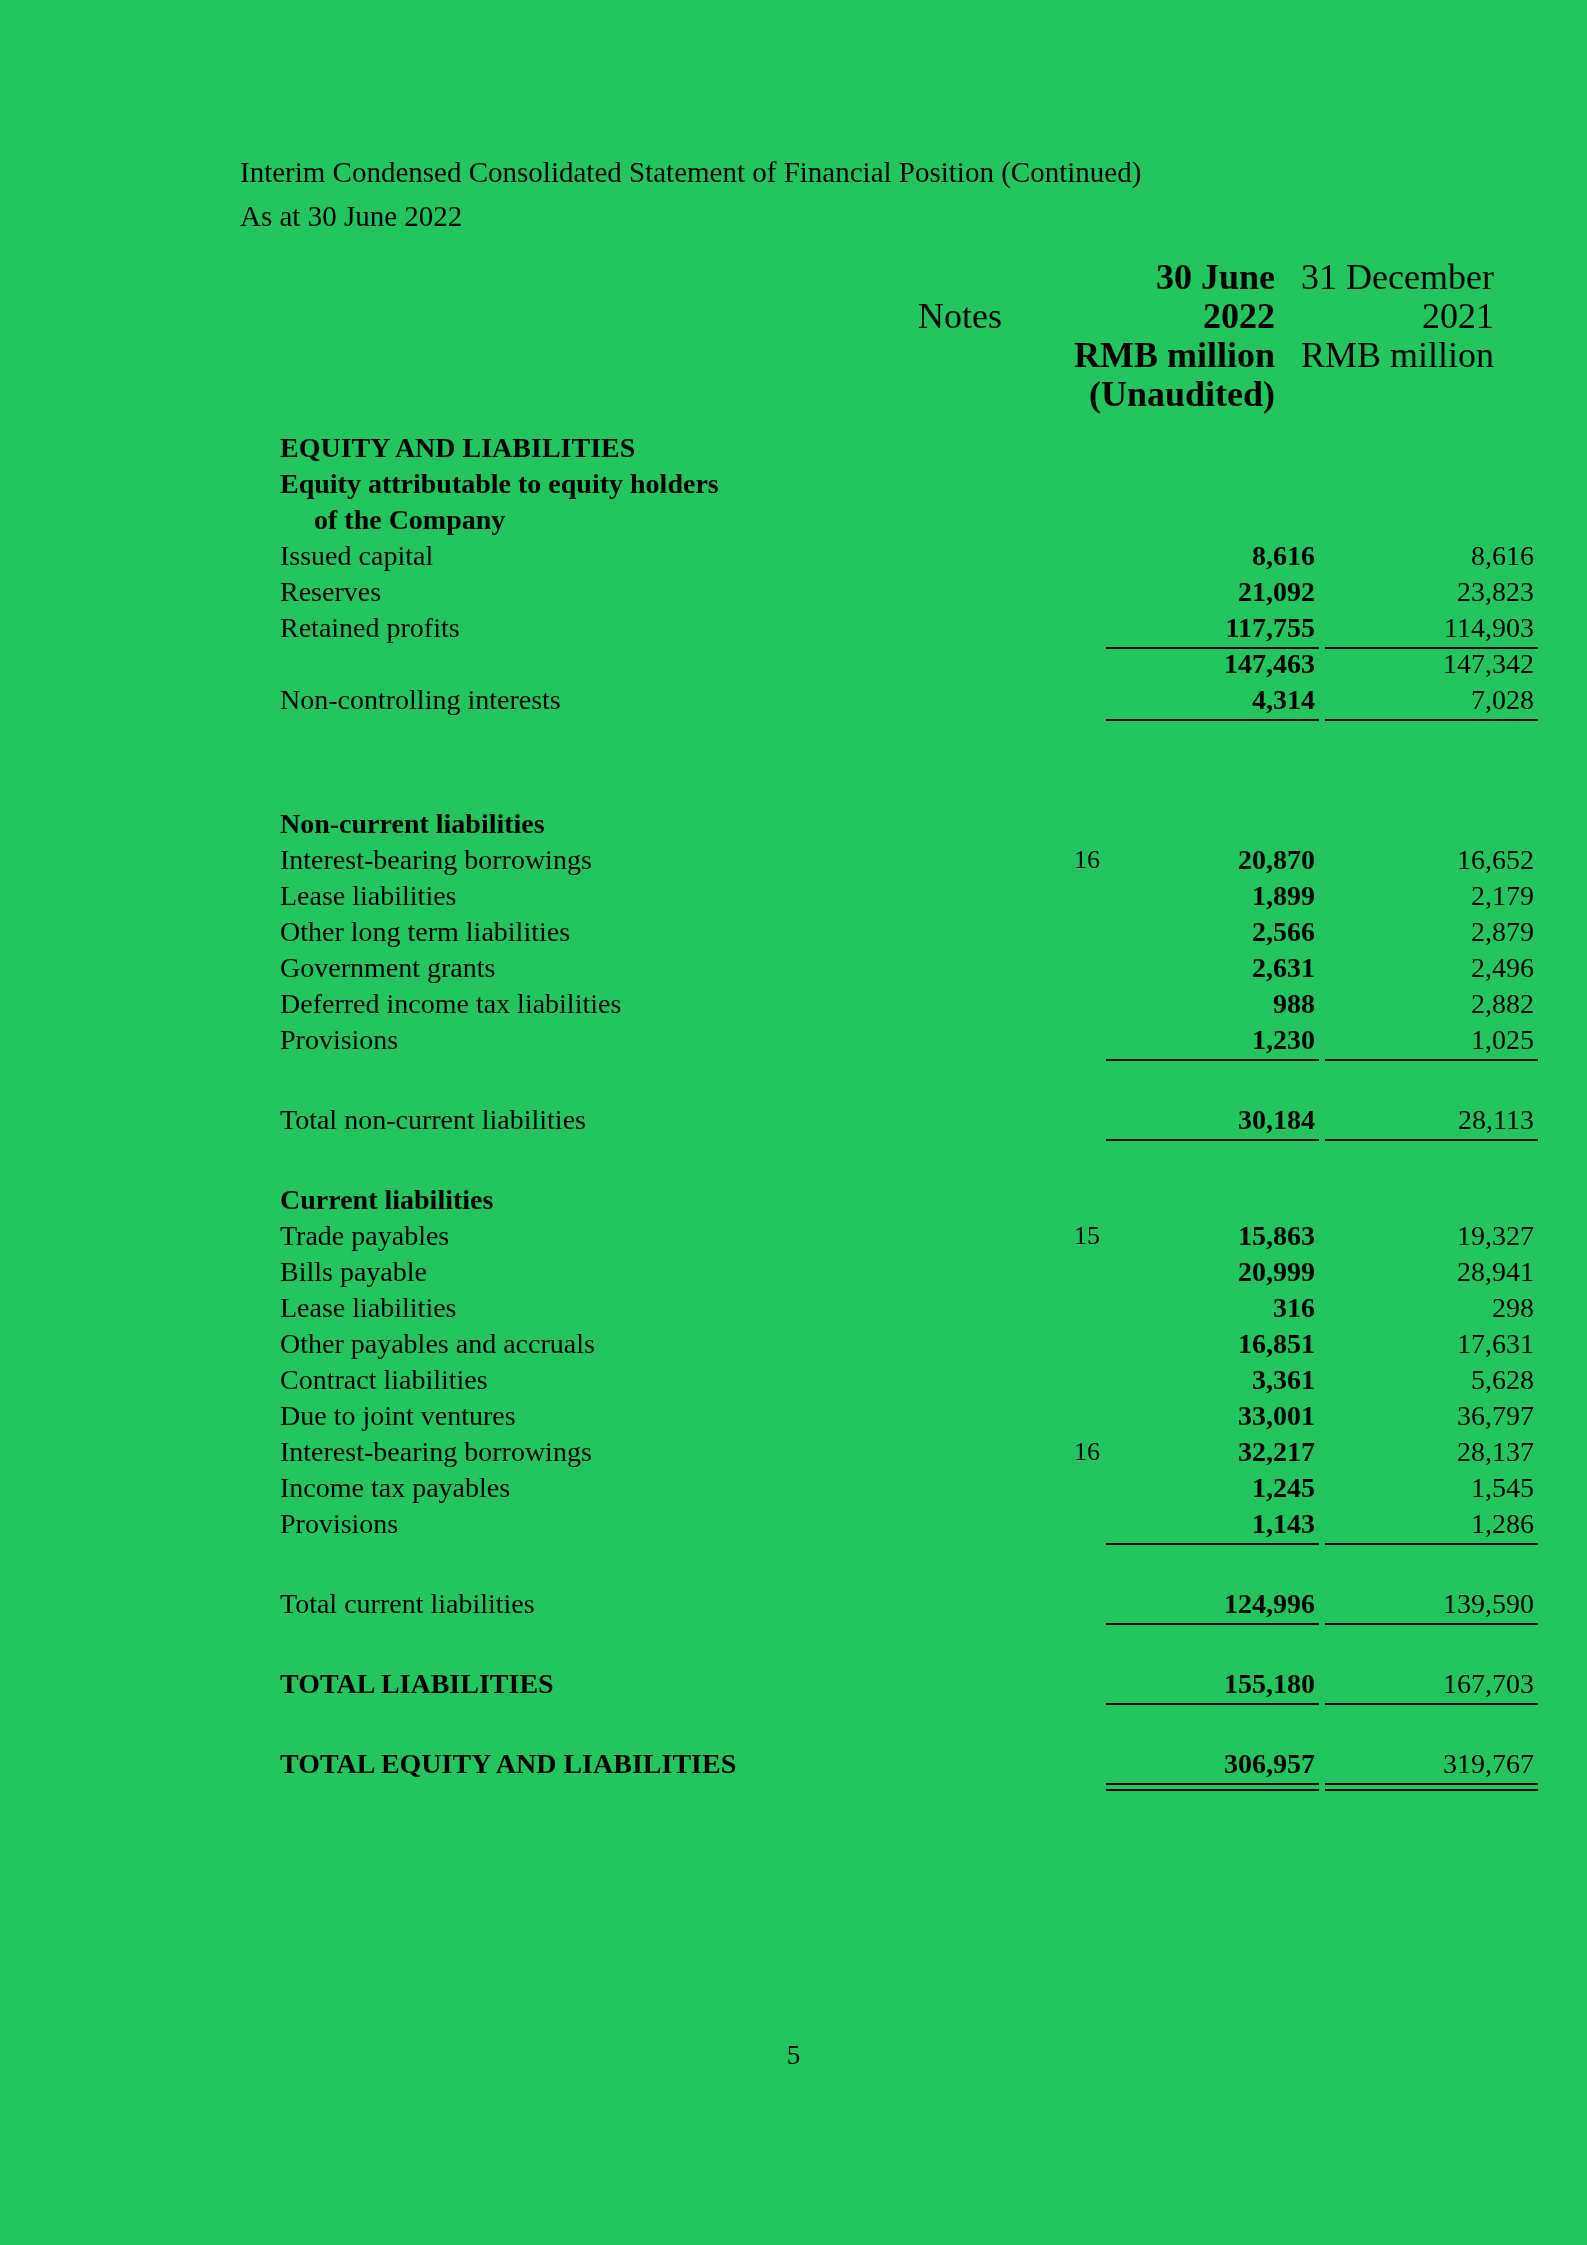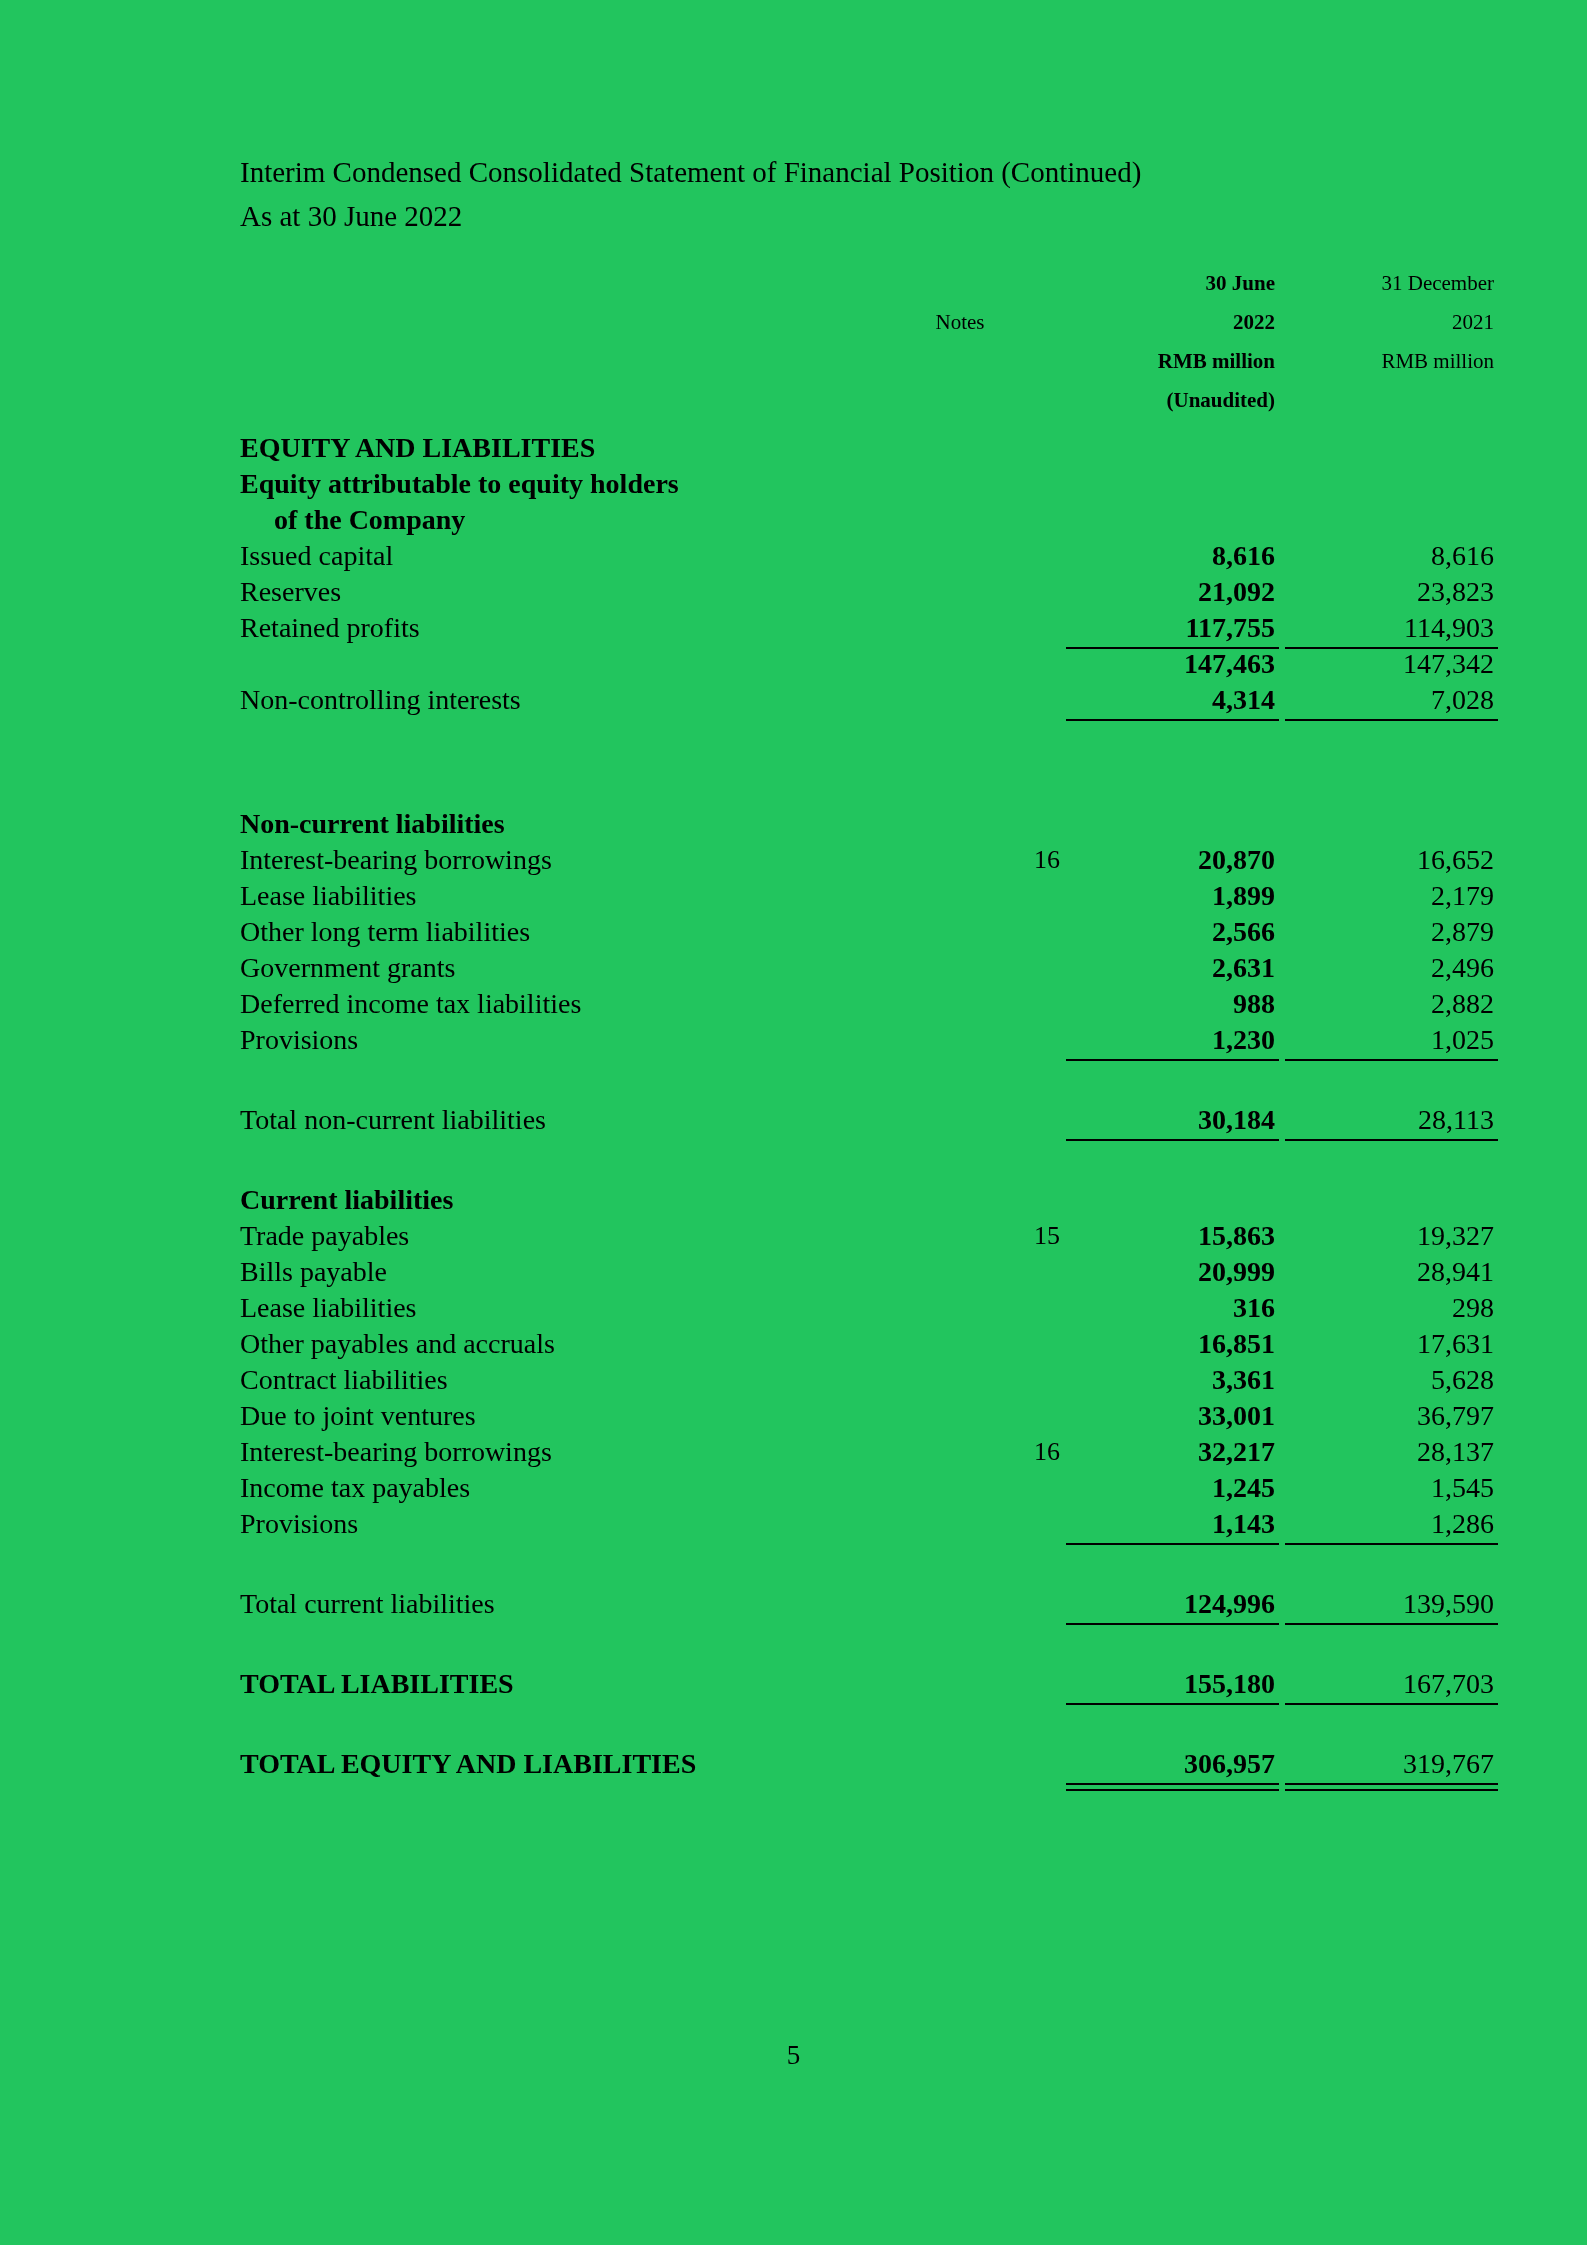--- a/index.html
+++ b/index.html
@@ -25,23 +25,23 @@
     top: 150px;
     font-size: 29px;
     line-height: 44px;
     white-space: nowrap;
   }
 
   
   .col-head {
     position: absolute;
     left: 240px;
-    top: 264px;
+    top: 258px;
     width: 1190px;
-    font-size: 21px;
+    font-size: 36px;
     line-height: 39px;
   }
   .col-head .hrow {
     display: flex;
     align-items: flex-end;
   }
   .hspacer { flex: 0 0 620px; }
   .hnotes {
     flex: 0 0 200px;
     text-align: center;
@@ -63,20 +63,21 @@
     position: absolute;
     left: 240px;
     top: 430px;
     width: 1190px;
     font-size: 28px;
   }
   .row {
     display: flex;
     align-items: flex-start;
     min-height: 36px;
+    margin-left: 40px;
   }
   .label {
     flex: 0 0 620px;
     line-height: 36px;
     white-space: nowrap;
   }
   .notes {
     flex: 0 0 200px;
     text-align: right;
     line-height: 36px;

